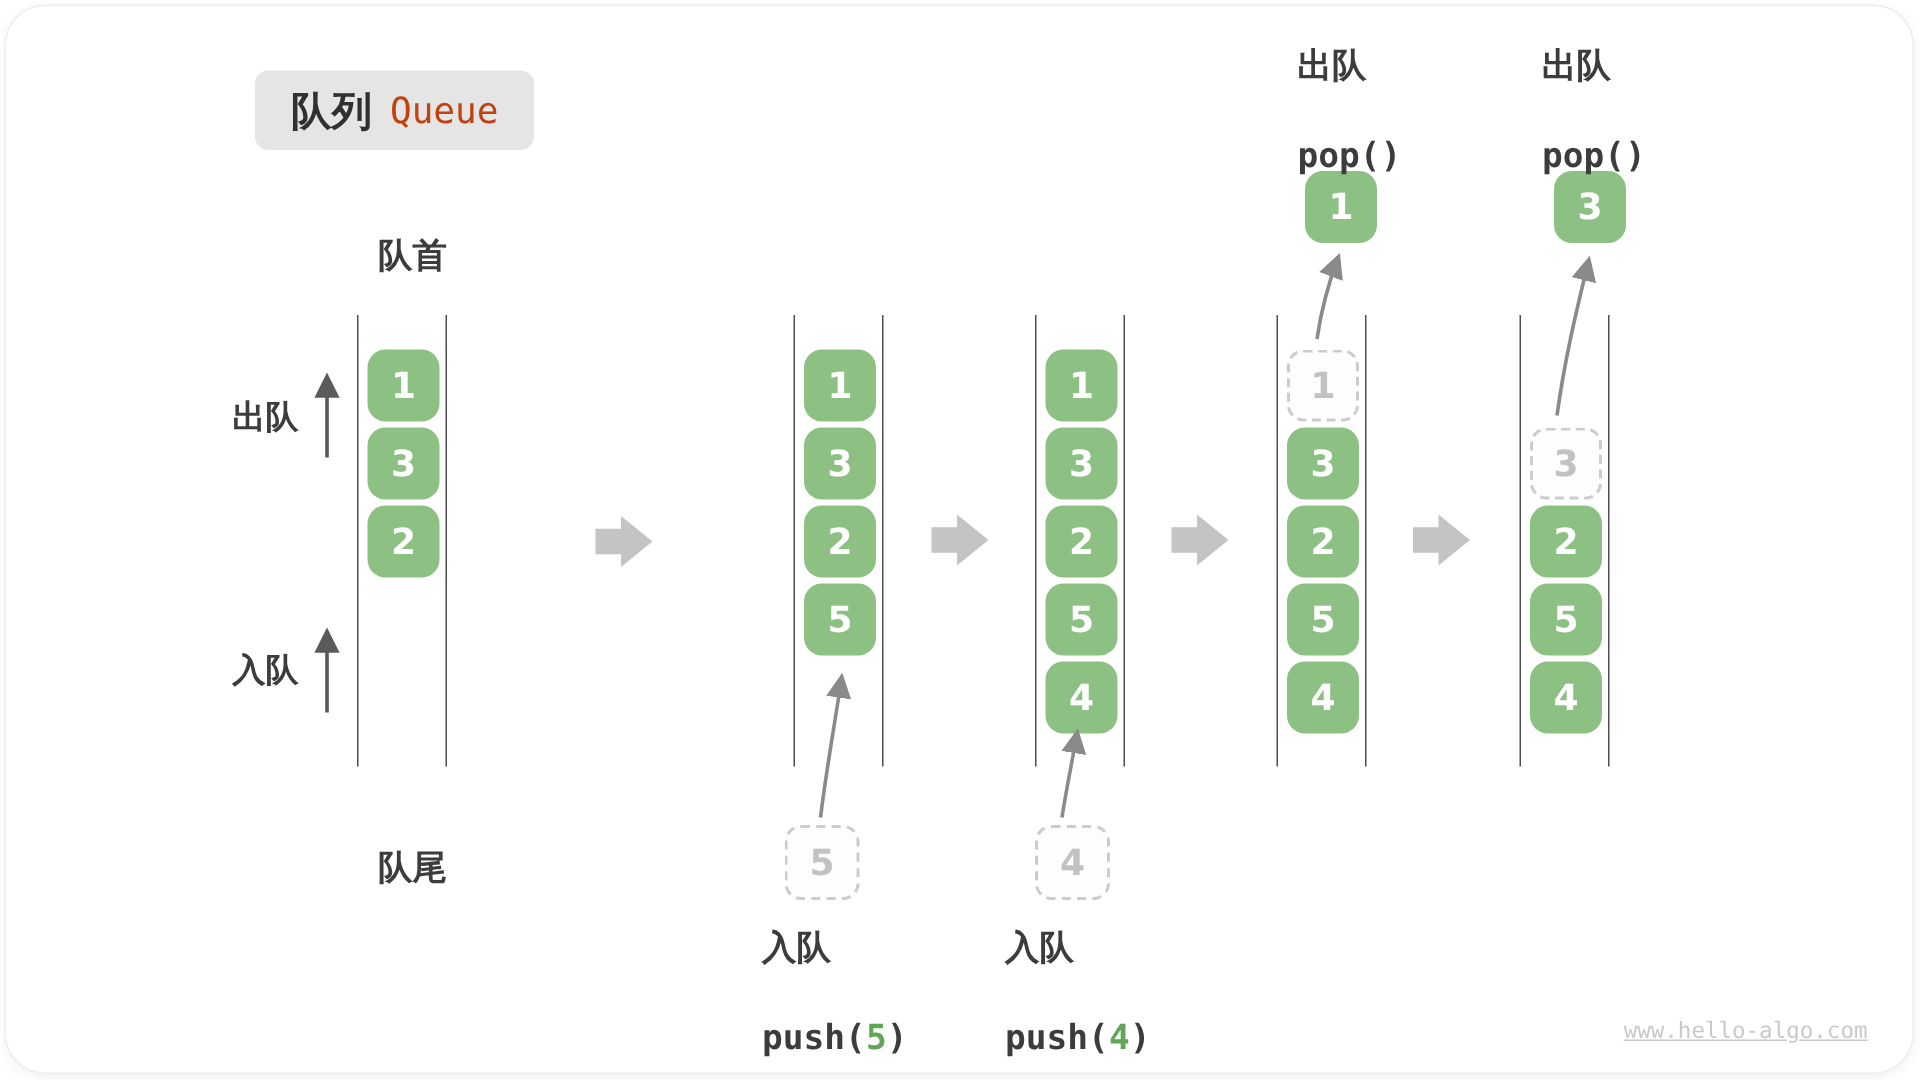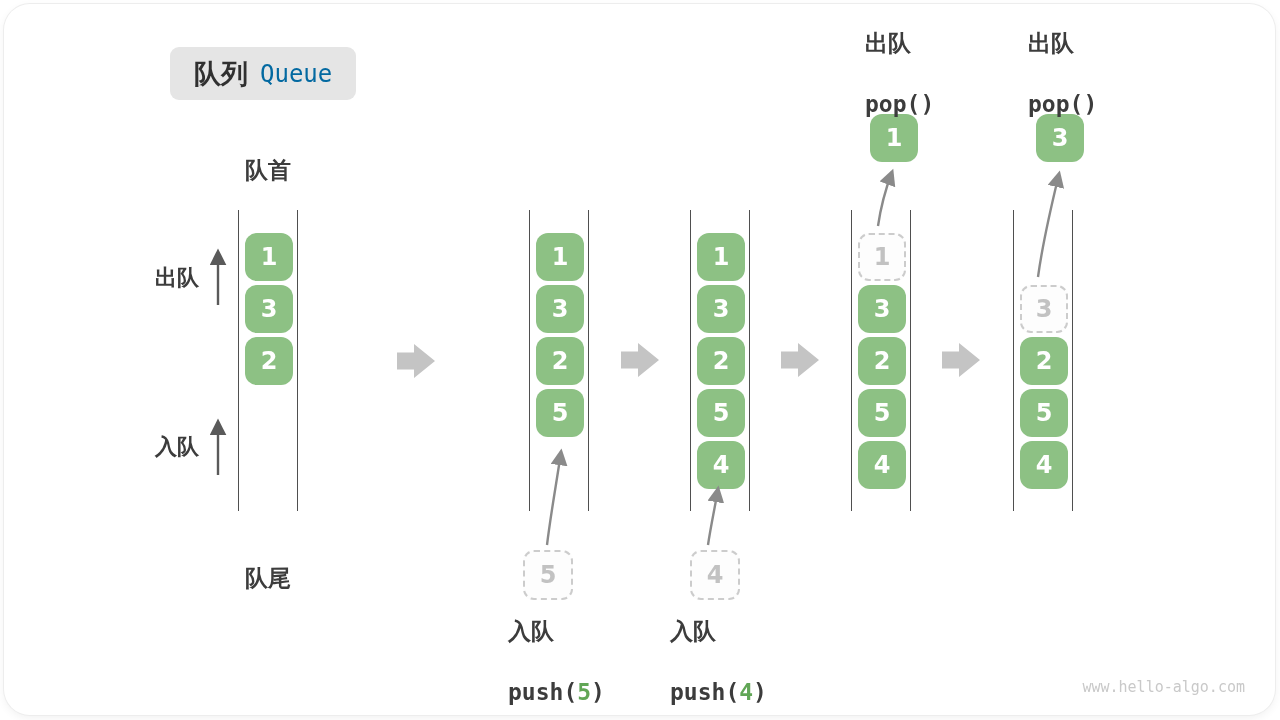--- a/index.html
+++ b/index.html
@@ -9,41 +9,41 @@
     --dashed-text:#c2c2c2; --title-bg:#e5e5e5; --watermark-gray:#c9c9c9;
   }
   *{margin:0;padding:0;box-sizing:border-box;}
   body{background:#fff;font-family:"Liberation Sans","DejaVu Sans",sans-serif;}
   .canvas{position:relative;width:1280px;height:720px;background:#fff;overflow:hidden;}
   .card{position:absolute;left:4px;top:4px;width:1271px;height:711px;background:#fff;
         border-radius:26px;box-shadow:0 0 0 1px #ededed,0 3px 10px rgba(0,0,0,.06);}
   .title-box{position:absolute;left:170px;top:47px;height:53px;background:var(--title-bg);
         border-radius:9px;display:flex;align-items:center;padding:0 24px;gap:12px;}
   .title-zh{font-size:27px;font-weight:bold;color:#303030;}
-  .title-en{font-family:"DejaVu Sans Mono",monospace;font-size:24px;color:#0369a1;}
-  .cap{position:absolute;width:60px;text-align:center;font-size:23px;font-weight:bold;color:var(--text-dark);}
+  .title-en{font-family:"DejaVu Sans Mono",monospace;font-size:24px;color:#c2410c;}
+  .cap{position:absolute;width:60px;text-align:right;font-size:23px;font-weight:bold;color:var(--text-dark);}
   .side-label{position:absolute;width:54px;text-align:center;font-size:22px;font-weight:bold;color:var(--text-dark);}
   .queue-col{position:absolute;top:210px;width:60px;height:301px;
         border-left:1.5px solid var(--column-line);border-right:1.5px solid var(--column-line);}
   .qbox{position:absolute;left:6px;width:48px;height:48px;border-radius:12px;
         display:flex;align-items:center;justify-content:center;
         font-family:"DejaVu Sans",sans-serif;font-size:24px;font-weight:bold;}
   .qbox.solid{background:var(--box-green);color:var(--box-text);}
   .qbox.dashed{background:#fdfdfd;border:2px dashed var(--dashed-border);color:var(--dashed-text);border-radius:11px;}
   .qbox.popped{position:absolute;left:auto;}
   .staged{position:absolute;width:50px;height:50px;border-radius:11px;background:#fdfdfd;
         border:2px dashed var(--dashed-border);color:var(--dashed-text);
         display:flex;align-items:center;justify-content:center;font-size:24px;font-weight:bold;
         font-family:"DejaVu Sans",sans-serif;}
   .action-label{position:absolute;color:var(--text-dark);}
   .action-zh{font-size:23px;font-weight:600;margin-bottom:9px;}
   .action-code{font-family:"DejaVu Sans Mono",monospace;font-size:23px;font-weight:600;margin-top:32px;}
   .action-code .arg{color:var(--code-arg-green);font-weight:bold;}
   .watermark{position:absolute;right:35px;bottom:24px;font-family:"DejaVu Sans Mono",monospace;
-        font-size:15px;color:var(--watermark-gray);}
+        font-size:15px;color:var(--watermark-gray);text-decoration:underline;}
   svg.overlay{position:absolute;left:0;top:0;pointer-events:none;}
 </style>
 </head>
 <body>
 
 <div class="canvas">
   <div class="card"></div>
 
   <div class="title-box">
     <span class="title-zh">队列</span>

